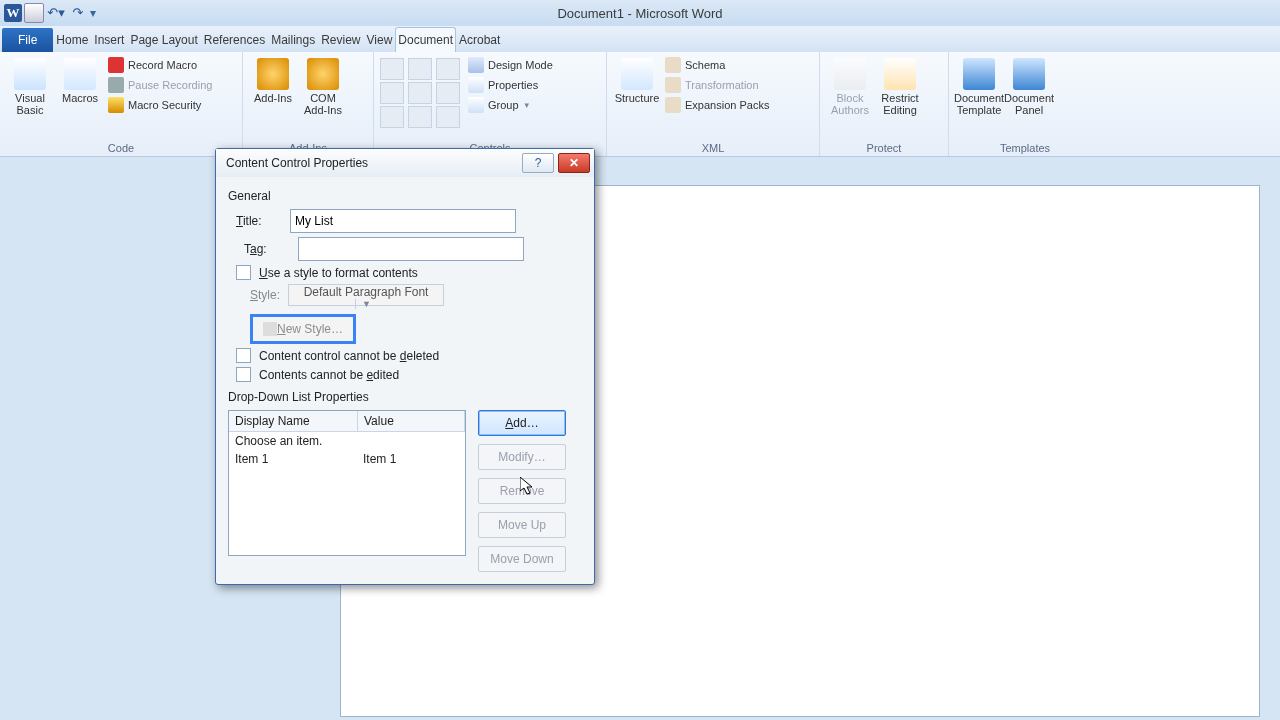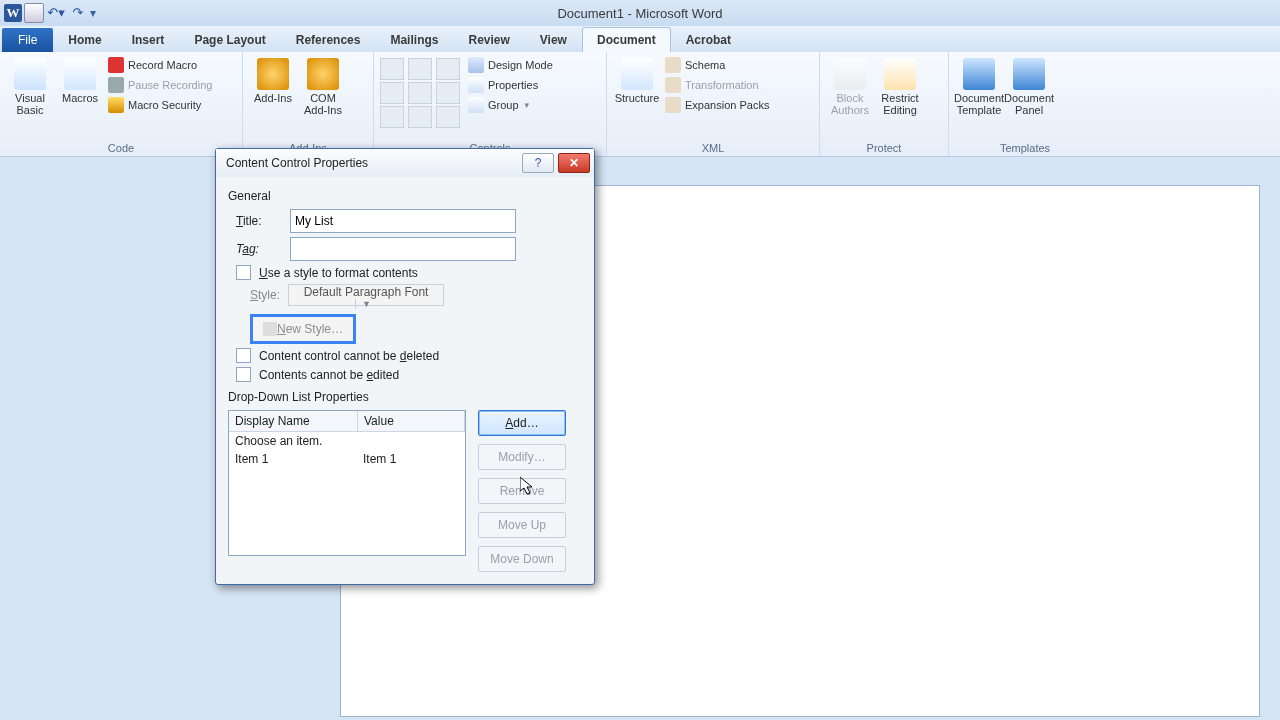--- a/index.html
+++ b/index.html
@@ -12,21 +12,21 @@
   .qat-word{background:#2b579a;color:#fff;font-weight:bold;font-family:"Times New Roman",serif;text-align:center;line-height:18px;font-size:13px;}
   .qat-save{background:linear-gradient(#fff,#ccd);border:1px solid #88a;}
   .qat-undo,.qat-redo{width:20px;height:18px;color:#2b579a;font-size:13px;text-align:center;line-height:18px;}
   .qat-more{width:12px;color:#3a63a5;}
   .app-title{position:absolute;left:0;right:0;text-align:center;font-size:13px;color:#3b3b3b;pointer-events:none;}
   .app-title b{font-weight:400;}
 
   
   .ribbon-tabs{height:26px;background:linear-gradient(#e9f1fb,#d3e3f4);display:flex;align-items:flex-end;}
   .file-tab{background:linear-gradient(#2e73c7,#1a53a0);color:#fff;padding:5px 16px;border-top-left-radius:2px;border-top-right-radius:2px;margin-left:2px;}
-  .tab{padding:5px 14px;color:#3a3a3a;border:1px solid transparent;border-bottom:none;font-weight:bold;}
+  .tab{padding:5px 2px;color:#3a3a3a;border:1px solid transparent;border-bottom:none;}
   .tab.active{background:#f4f9fe;border-color:#a9c3e4;border-top-left-radius:3px;border-top-right-radius:3px;}
 
   
   .ribbon{height:104px;background:linear-gradient(#f6fafe,#e6eef9);border-bottom:1px solid #b5cae4;display:flex;}
   .group{border-right:1px solid #cfdcec;padding:2px 6px 0 6px;display:flex;flex-direction:column;justify-content:space-between;text-align:center;}
   .group-title{font-size:11px;color:#5a6b85;padding:1px 0 2px 0;}
   .group-body{flex:1;display:flex;align-items:flex-start;gap:2px;}
   .bigbtn{width:48px;display:flex;flex-direction:column;align-items:center;justify-content:flex-start;padding-top:4px;font-size:11px;line-height:12px;color:#333;gap:2px;}
   .bigbtn .ico{width:32px;height:32px;border-radius:3px;}
   .smallrow{display:flex;align-items:center;gap:4px;font-size:11px;color:#333;padding:1px 2px;white-space:nowrap;}
@@ -274,21 +274,21 @@
       <span class="dlg-help">?</span>
       <span class="dlg-close">✕</span>
     </div>
     <div class="dlg-body">
 
       <div class="section-lbl">General</div>
       <div class="row" style="margin-left:8px;">
         <span class="lbl"><u>T</u>itle:</span>
         <input class="txt" value="My List" style="">
       </div>
-      <div class="row" style="margin-left:8px;font-style:italic;">
+      <div class="row" style="margin-left:16px;">
         <span class="lbl">T<u>a</u>g:</span>
         <input class="txt" value="" style="">
       </div>
       <div class="row" style="margin-left:8px;">
         <span class="chk"></span>
         <span><u>U</u>se a style to format contents</span>
       </div>
       <div class="style-row">
         <span style="color:#888;"><u>S</u>tyle:</span>
         <div class="combo">

